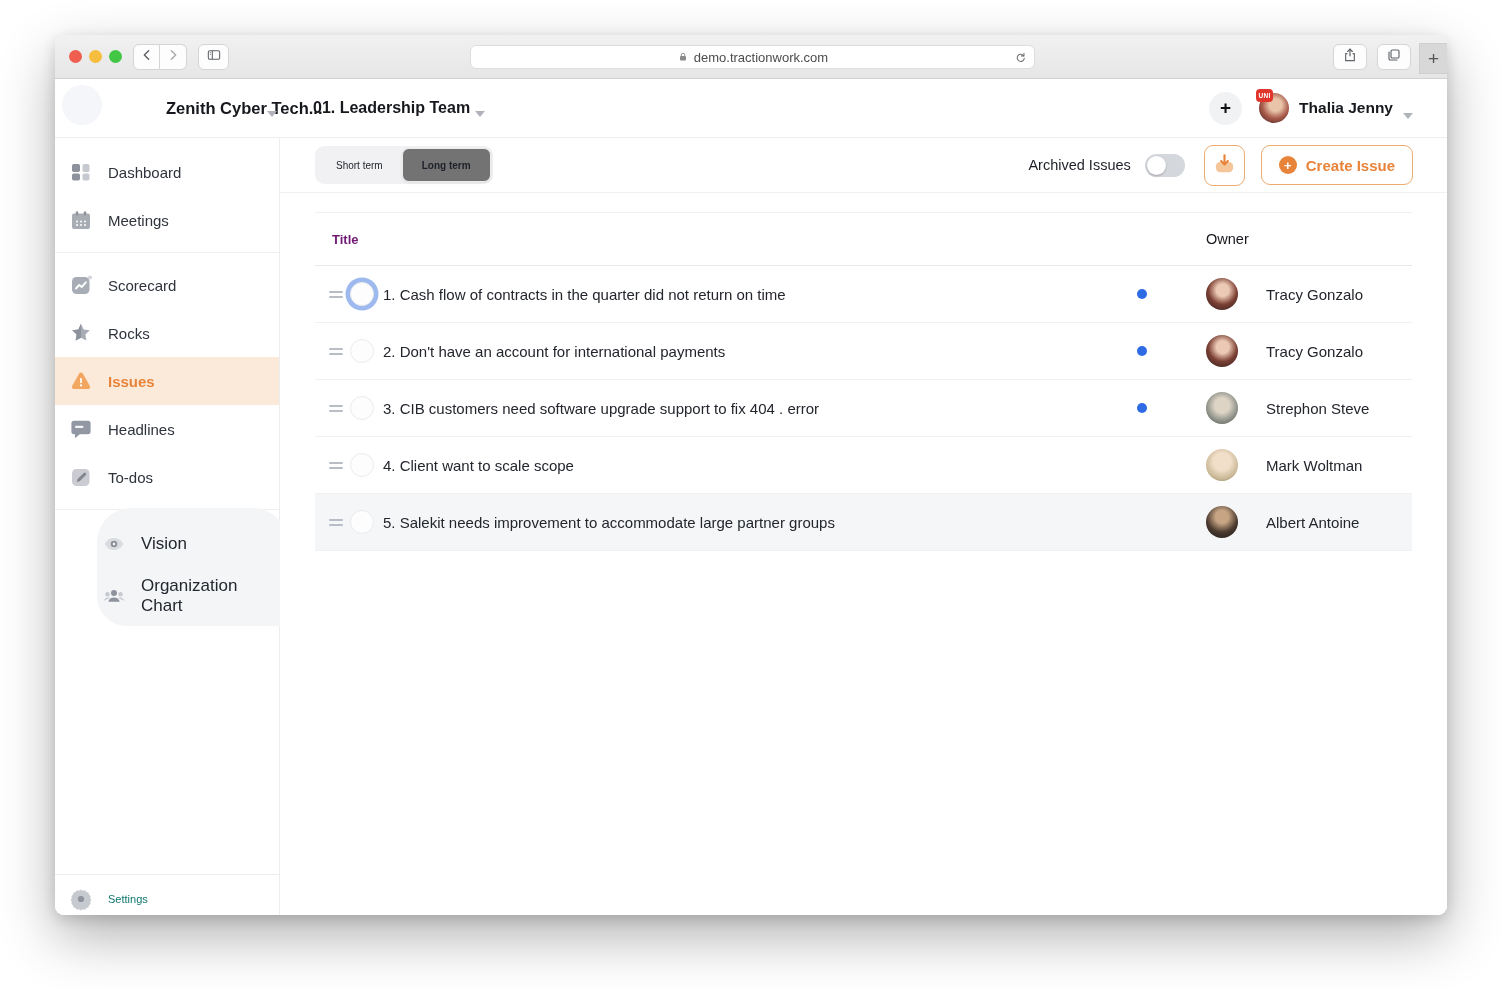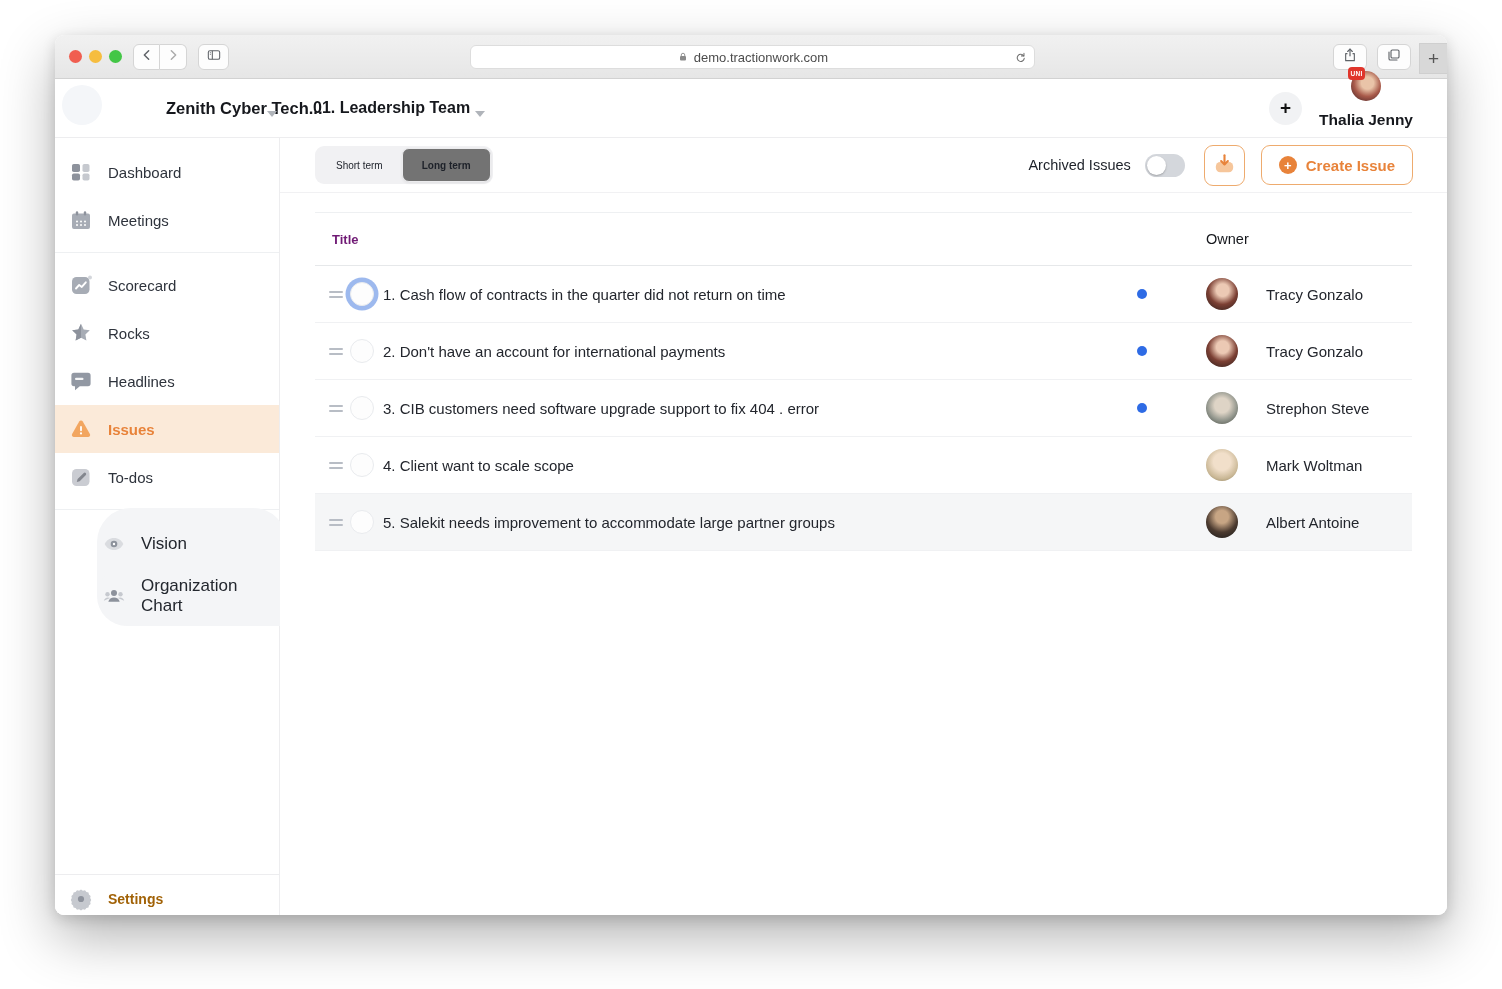--- a/index.html
+++ b/index.html
@@ -38,21 +38,21 @@
   .logo-circle { position:absolute; left:7px; top:6px; width:40px; height:40px; border-radius:50%;
     background:#f4f6f9; }
   .company { position:absolute; left:111px; font-size:16.5px; font-weight:700; color:#16181d; }
   .chev { display:inline-block; width:10px; height:6px; }
   .company-chev{ position:absolute; left:212px; top:24px; }
   .team { position:absolute; left:258px; font-size:16px; font-weight:700; color:#16181d; }
   .team-chev { position:absolute; left:420px; top:24px; }
   .hdr-right { position:absolute; right:34px; display:flex; align-items:center; gap:17px; }
   .plus-btn { width:33px; height:33px; border-radius:50%; background:#f1f2f4; display:flex;
     align-items:center; justify-content:center; font-size:19px; font-weight:600; color:#111; }
-  .user { display:flex; align-items:center; gap:10px;flex-direction:column; }
+  .user { display:flex; align-items:center; gap:10px; }
   .avatar { width:30px; height:30px; border-radius:50%; position:relative; flex:none; }
   .avatar--thalia { background:radial-gradient(circle at 55% 40%, #e9c4a8 25%, #a85a4a 55%, #5d2f2d 85%); }
   .uni-badge { position:absolute; left:-3px; top:-4px; min-width:17px; height:13px; background:#e0352b;
     color:#fff; font-size:6.5px; font-weight:700; border-radius:4px; display:flex; align-items:center;
     justify-content:center; padding:0 2px; letter-spacing:.3px; }
   .user-name { font-size:15.5px; font-weight:600; color:#16181d; }
 
   
   .body-row { display:flex; height:784px; }
   .sidebar { position:relative; width:225px; flex:none; border-right:1px solid #ededef;
@@ -66,21 +66,21 @@
   .side-item .ic svg { width:24px; height:24px; }
   .side-item .lbl { font-size:15px; color:#2e333c; font-weight:500; }
   .side-item.active { background:#fbead9; }
   .side-item.active .lbl { color:#e8833a; font-weight:600; }
   .side-item.large { height:52px;padding-left:47px; }
   .side-item.large .lbl { font-size:17px; color:#23272e; }
   .side-divider { height:1px; background:#eef0f2; margin:8px 0; }
   .settings-item { position:absolute; left:0; right:0; bottom:0; height:48px; border-top:1px solid #ededef;
     display:flex; align-items:center; padding-left:14px; background:#fff; z-index:1; cursor:pointer; }
   .settings-item .ic { width:24px; height:24px; margin-right:15px; }
-  .settings-item .lbl { font-size:14px; color:#a16207; font-weight:700; }
+  .settings-item .lbl { font-size:11px; color:#0f766e; font-weight:400; }
 
   
   .main { flex:1; position:relative; background:#fff; }
   .toolbar { height:55px; display:flex; align-items:center; padding:0 34px 0 35px;
     border-bottom:1px solid #f1f1f3; }
   .seg { display:flex; background:#f1f1f3; border-radius:9px; padding:2px; height:38px; }
   .seg-btn { display:flex; align-items:center; padding:0 19px; font-size:10px; font-weight:500;
     color:#1d2129; border-radius:7px; cursor:pointer; }
   .seg-btn.active { background:#737373; border:1px solid #ececee; box-shadow:0 1px 3px rgba(0,0,0,.07);
     font-weight:700; }
@@ -245,34 +245,34 @@
               </svg></span>
             <span class="lbl">Scorecard</span>
           </div>
           <div class="side-item">
             <span class="ic"><svg viewBox="0 0 24 24">
                 <path d="M12 2.8l2.7 5.6 6.1.9-4.4 4.2 1 6.1-5.4-2.9-5.4 2.9 1-6.1L3.2 9.3l6.1-.9z" fill="#a7acb5"></path>
                 <path d="M12 2.8l-2.7 5.6-6.1.9 4.4 4.2-1 6.1 5.4-2.9z" fill="#8d929c"></path>
               </svg></span>
             <span class="lbl">Rocks</span>
           </div>
-          <div class="side-item">
-            <span class="ic"><svg viewBox="0 0 24 24">
-                <path d="M5 3.8h14a2.6 2.6 0 0 1 2.6 2.6v8.2A2.6 2.6 0 0 1 19 17.2h-8.2L6 21.3v-4.1H5a2.6 2.6 0 0 1-2.6-2.6V6.4A2.6 2.6 0 0 1 5 3.8z" fill="#9298a3"></path>
-                <rect x="6" y="8.8" width="8.5" height="2.2" rx="1.1" fill="#fff" opacity=".9"></rect>
-              </svg></span>
-            <span class="lbl">Headlines</span>
-          </div>
           <div class="side-item active">
             <span class="ic"><svg viewBox="0 0 24 24">
                 <path d="M10.2 4.5a2.1 2.1 0 0 1 3.6 0l7.1 12.4a2.1 2.1 0 0 1-1.8 3.1H4.9a2.1 2.1 0 0 1-1.8-3.1z" fill="#f2a660"></path>
                 <rect x="11.1" y="9" width="1.8" height="5.2" rx=".9" fill="#fff"></rect>
                 <circle cx="12" cy="16.4" r="1.1" fill="#fff"></circle>
               </svg></span>
             <span class="lbl">Issues</span>
+          </div>
+          <div class="side-item">
+            <span class="ic"><svg viewBox="0 0 24 24">
+                <path d="M5 3.8h14a2.6 2.6 0 0 1 2.6 2.6v8.2A2.6 2.6 0 0 1 19 17.2h-8.2L6 21.3v-4.1H5a2.6 2.6 0 0 1-2.6-2.6V6.4A2.6 2.6 0 0 1 5 3.8z" fill="#9298a3"></path>
+                <rect x="6" y="8.8" width="8.5" height="2.2" rx="1.1" fill="#fff" opacity=".9"></rect>
+              </svg></span>
+            <span class="lbl">Headlines</span>
           </div>
           <div class="side-item">
             <span class="ic"><svg viewBox="0 0 24 24">
                 <rect x="3" y="4" width="17.5" height="17" rx="4.5" fill="#caccd2"></rect>
                 <path d="M7.8 17l.8-2.9 6.2-6.2a1.5 1.5 0 0 1 2.1 2.1l-6.2 6.2z" fill="#83868e"></path>
               </svg></span>
             <span class="lbl">To-dos</span>
           </div>
           <div class="side-divider"></div>
           <div class="side-item large">

